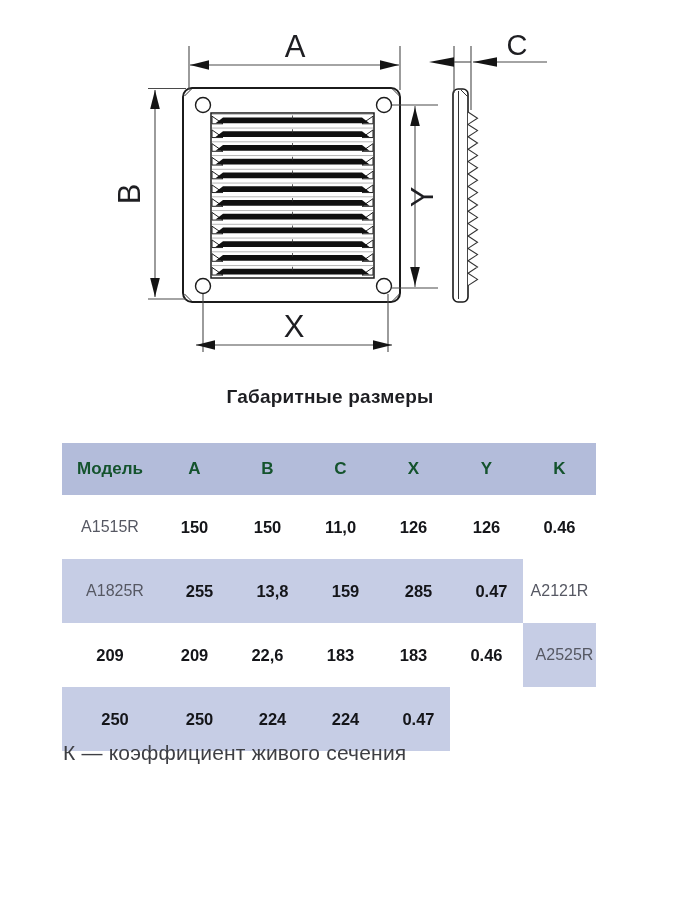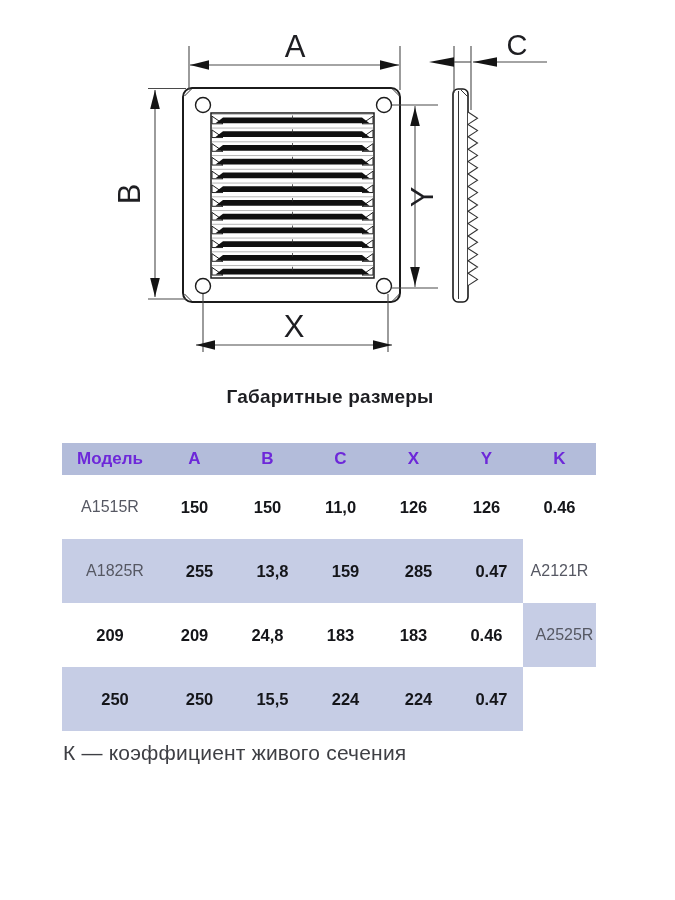--- a/index.html
+++ b/index.html
@@ -11,21 +11,21 @@
   .dim-label{font-family:"Liberation Sans",sans-serif;font-size:31px;font-weight:400;fill:#1e1e22;}
   .section-title{
     position:absolute;left:0;top:386px;width:660px;text-align:center;
     font-size:19px;font-weight:bold;color:#1d1e22;letter-spacing:.2px;
   }
   .spec-table{
     position:absolute;left:62px;top:443px;width:534px;
     display:grid;grid-template-columns:96px repeat(6,1fr);
   }
   .cell{display:flex;align-items:center;justify-content:center;}
-  .hdr{height:32px;background:var(--hdr-bg,#b3bcda);font-weight:bold;font-size:17px;color:#6d28d9;}
+  .hdr{height:52px;background:var(--hdr-bg,#b3bcda);font-weight:bold;font-size:17px;color:#14532d;}
   .body-cell{height:64px;font-weight:bold;font-size:16.5px;color:#141519;}
   .model-cell{font-weight:400;font-size:16px;color:#565863;}
   .row-alt{background:var(--alt-bg,#c6cde5);padding-left:10px;}
   .footnote{
     position:absolute;left:63px;top:741px;font-size:21px;color:#3e3f44;letter-spacing:.2px;
   }
 </style>
 </head>
 <body style="--hdr-bg: #b3bcda; --alt-bg: #c6cde5;">
 
@@ -189,27 +189,26 @@
   <div class="cell body-cell model-cell row-alt">A1825R</div>
   <div class="cell body-cell row-alt">255</div>
   <div class="cell body-cell row-alt">13,8</div>
   <div class="cell body-cell row-alt">159</div>
   <div class="cell body-cell row-alt">285</div>
   <div class="cell body-cell row-alt">0.47</div>
 
   <div class="cell body-cell model-cell">A2121R</div>
   <div class="cell body-cell">209</div>
   <div class="cell body-cell">209</div>
-  <div class="cell body-cell">24,8</div>
+  <div class="cell body-cell">22,6</div>
   <div class="cell body-cell">183</div>
   <div class="cell body-cell">183</div>
   <div class="cell body-cell">0.46</div>
 
   <div class="cell body-cell model-cell row-alt">A2525R</div>
   <div class="cell body-cell row-alt">250</div>
   <div class="cell body-cell row-alt">250</div>
-  <div class="cell body-cell row-alt">15,5</div>
   <div class="cell body-cell row-alt">224</div>
   <div class="cell body-cell row-alt">224</div>
   <div class="cell body-cell row-alt">0.47</div>
 </div>
 
 <div class="footnote">К — коэффициент живого сечения</div>
 
 </body></html>

